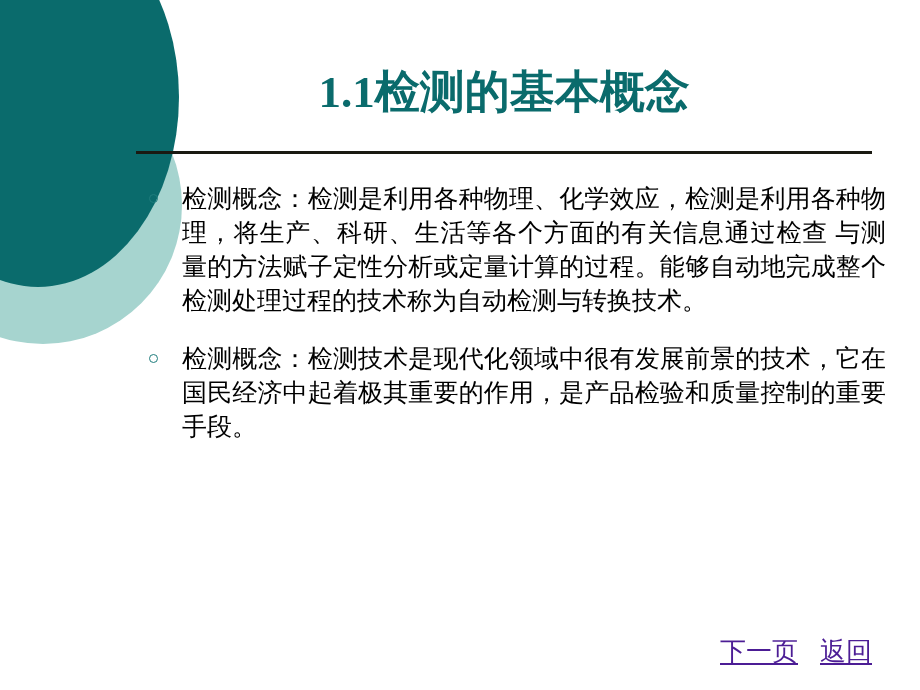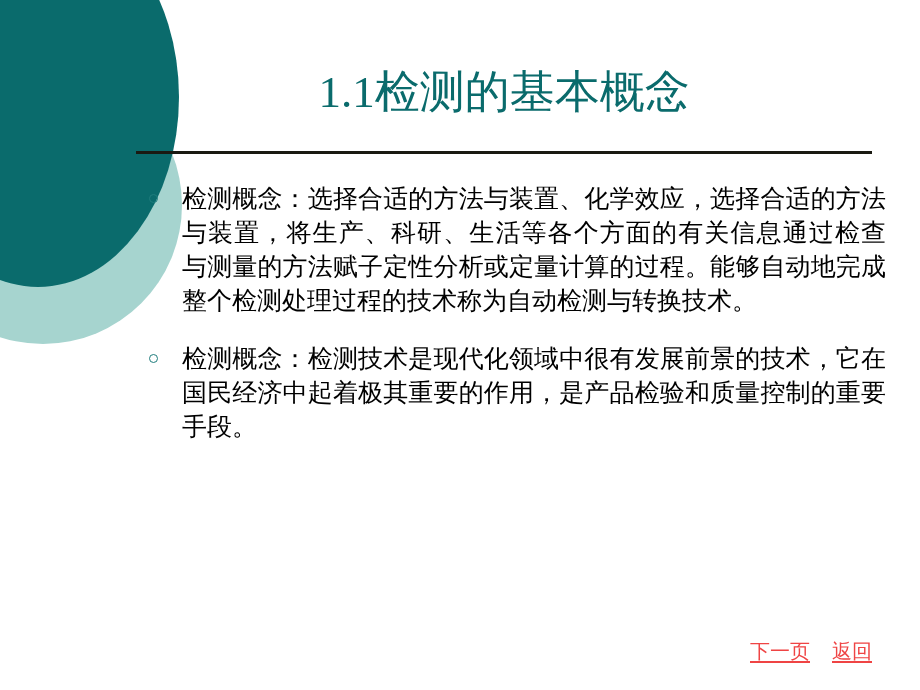--- a/index.html
+++ b/index.html
@@ -59,21 +59,21 @@
     left: 136px;
     top: 62px;
     width: 736px;
   }
 
   .slide-title {
     margin: 0;
     text-align: center;
     color: #0a6b6c;
     font-family: "Liberation Serif", "DejaVu Serif", serif;
-    font-weight: normal;
+    font-weight: bold;
     font-size: 45px;
     line-height: 60px;
     letter-spacing: 0px;
     white-space: nowrap;
   }
 
   .title-rule {
     position: absolute;
     left: 136px;
     top: 151px;
@@ -124,23 +124,23 @@
   .footer-nav {
     position: absolute;
     right: 48px;
     bottom: 27px;
     display: flex;
     align-items: baseline;
     gap: 22px;
   }
 
   .nav-link {
-    color: #ef4444;
+    color: #4c1d95;
     font-family: Liberation Sans, sans-serif;
-    font-size: 20px;
+    font-size: 26px;
     line-height: 24px;
     text-decoration: underline;
     text-underline-offset: 3px;
     cursor: pointer;
     white-space: nowrap;
   }
 </style>
 </head>
 <body>
 
@@ -153,21 +153,21 @@
 
   <div class="title-block">
     <h1 class="slide-title">1.1检测的基本概念</h1>
   </div>
   <div class="title-rule"></div>
 
   <div class="body-block">
 
     <div class="bullet-item">
       <span class="bullet-marker"></span>
-      <p class="bullet-text">检测概念：选择合适的方法与装置、化学效应，选择合适的方法与装置，将生产、科研、生活等各个方面的有关信息通过检查 与测量的方法赋子定性分析或定量计算的过程。能够自动地完成整个检测处理过程的技术称为自动检测与转换技术。</p>
+      <p class="bullet-text">检测概念：检测是利用各种物理、化学效应，检测是利用各种物理，将生产、科研、生活等各个方面的有关信息通过检查 与测量的方法赋子定性分析或定量计算的过程。能够自动地完成整个检测处理过程的技术称为自动检测与转换技术。</p>
     </div>
 
     <div class="bullet-item">
       <span class="bullet-marker"></span>
       <p class="bullet-text">检测概念：检测技术是现代化领域中很有发展前景的技术，它在国民经济中起着极其重要的作用，是产品检验和质量控制的重要手段。</p>
     </div>
 
   </div>
 
   <div class="footer-nav">

